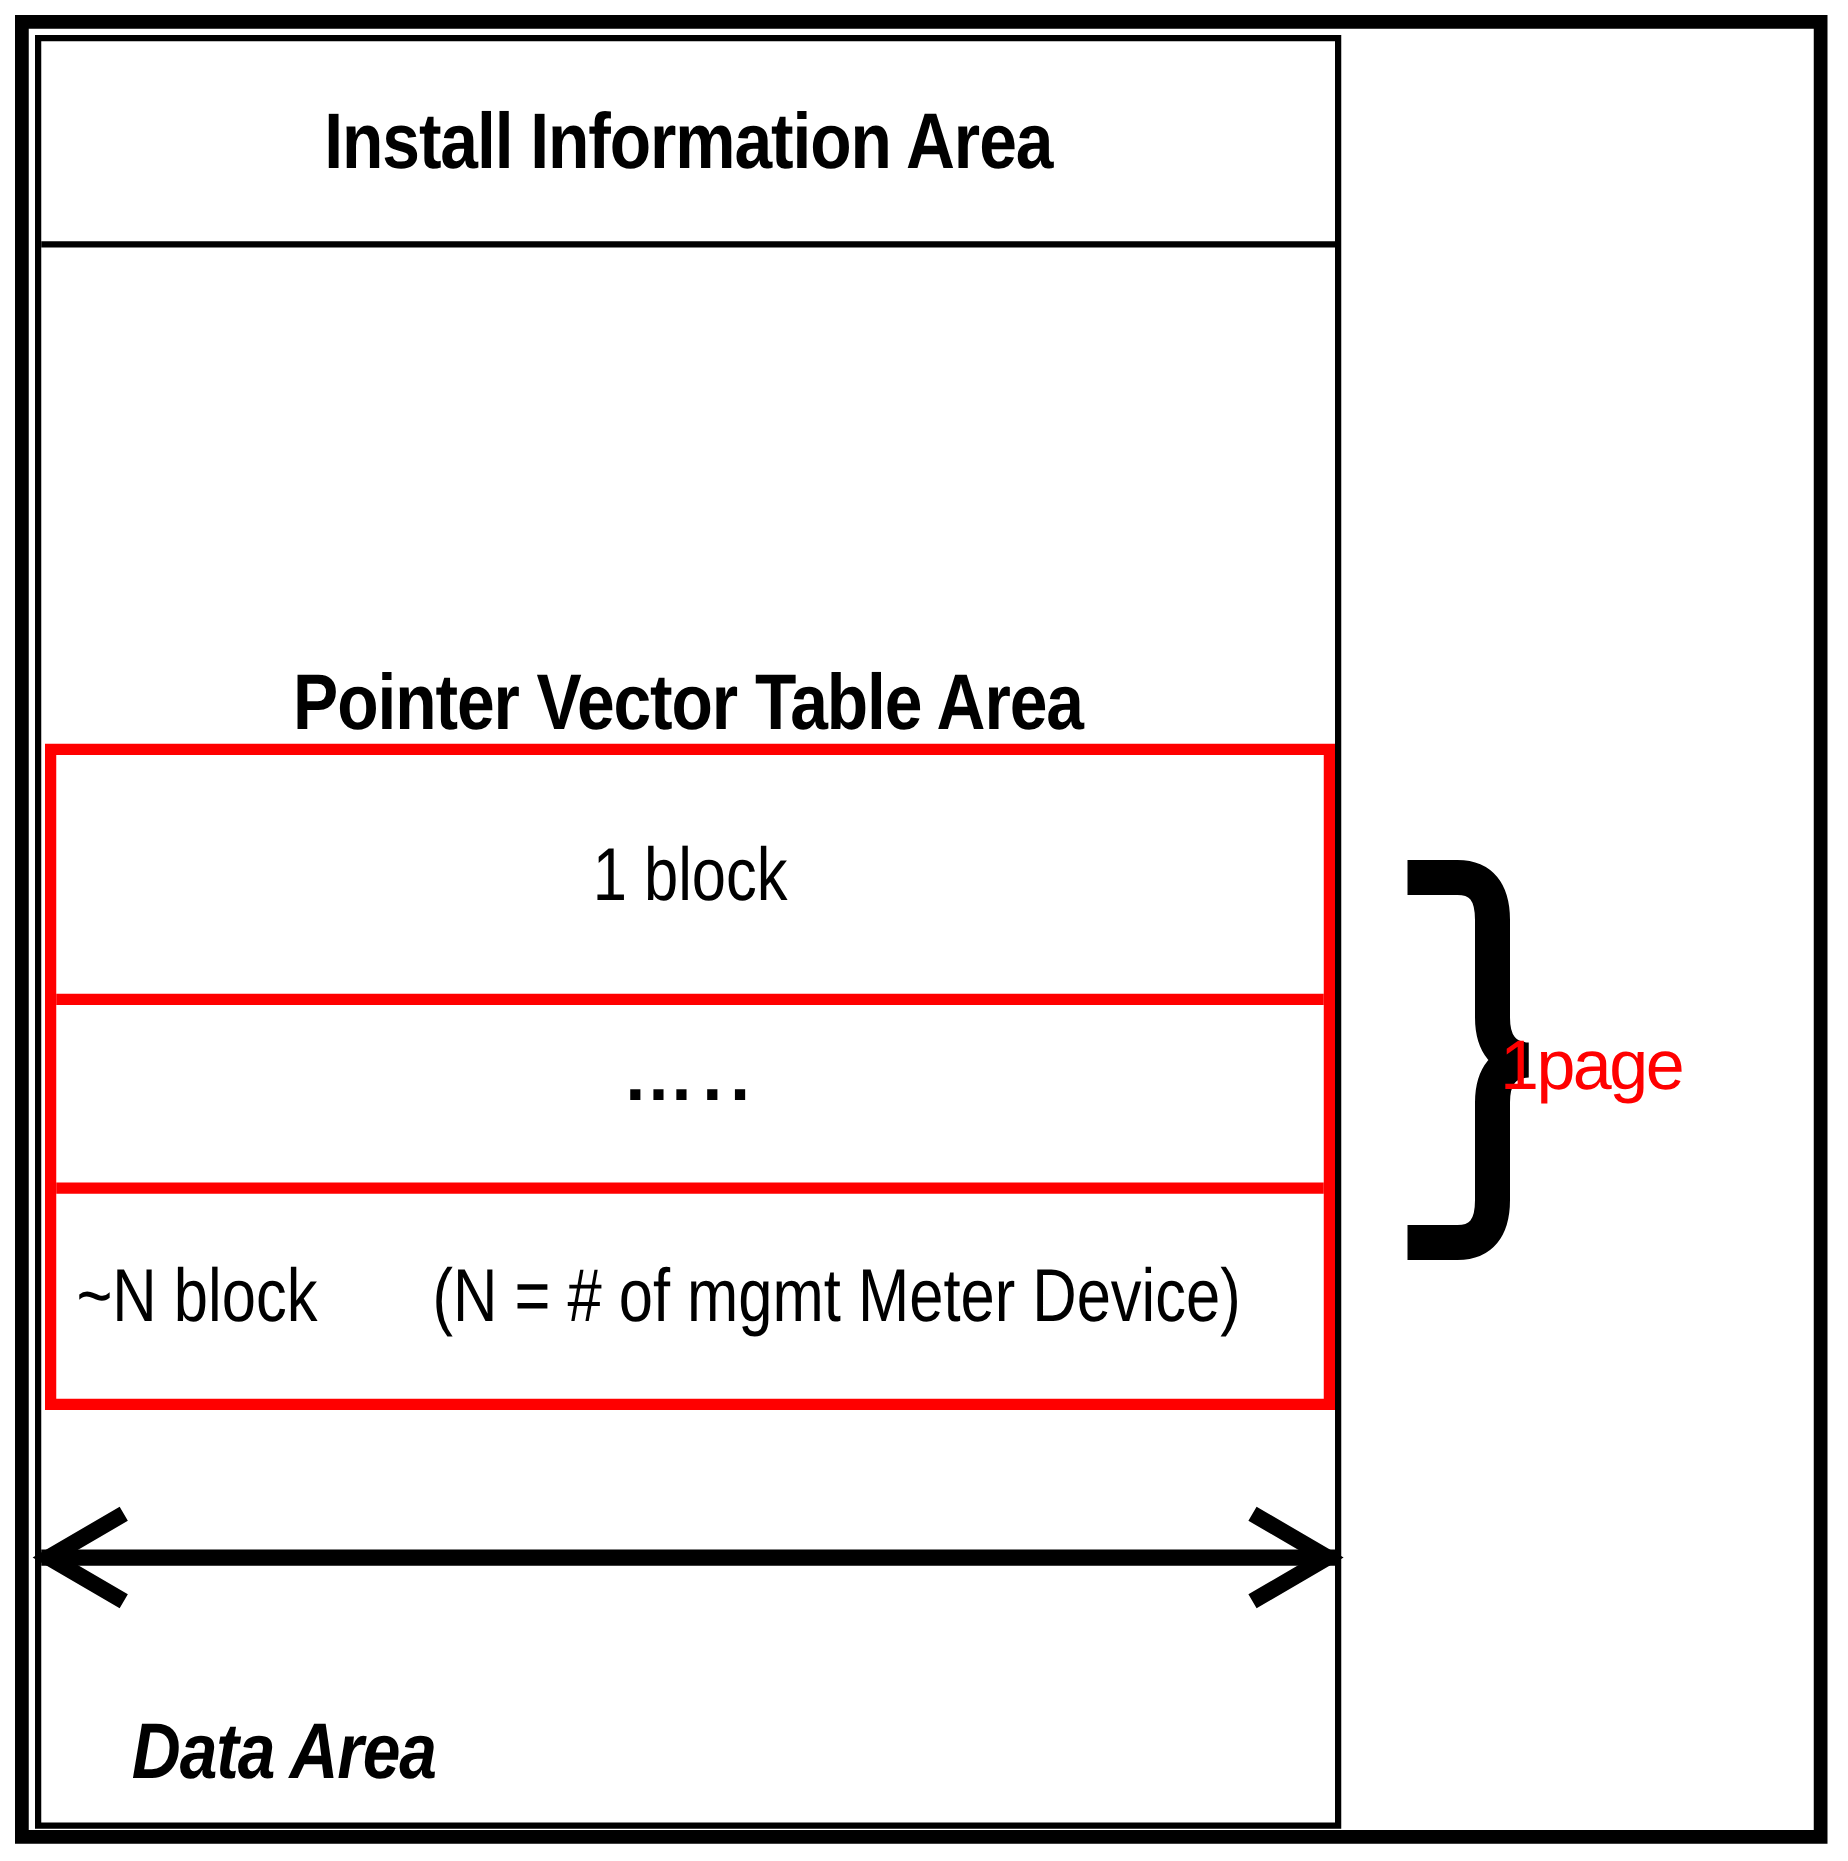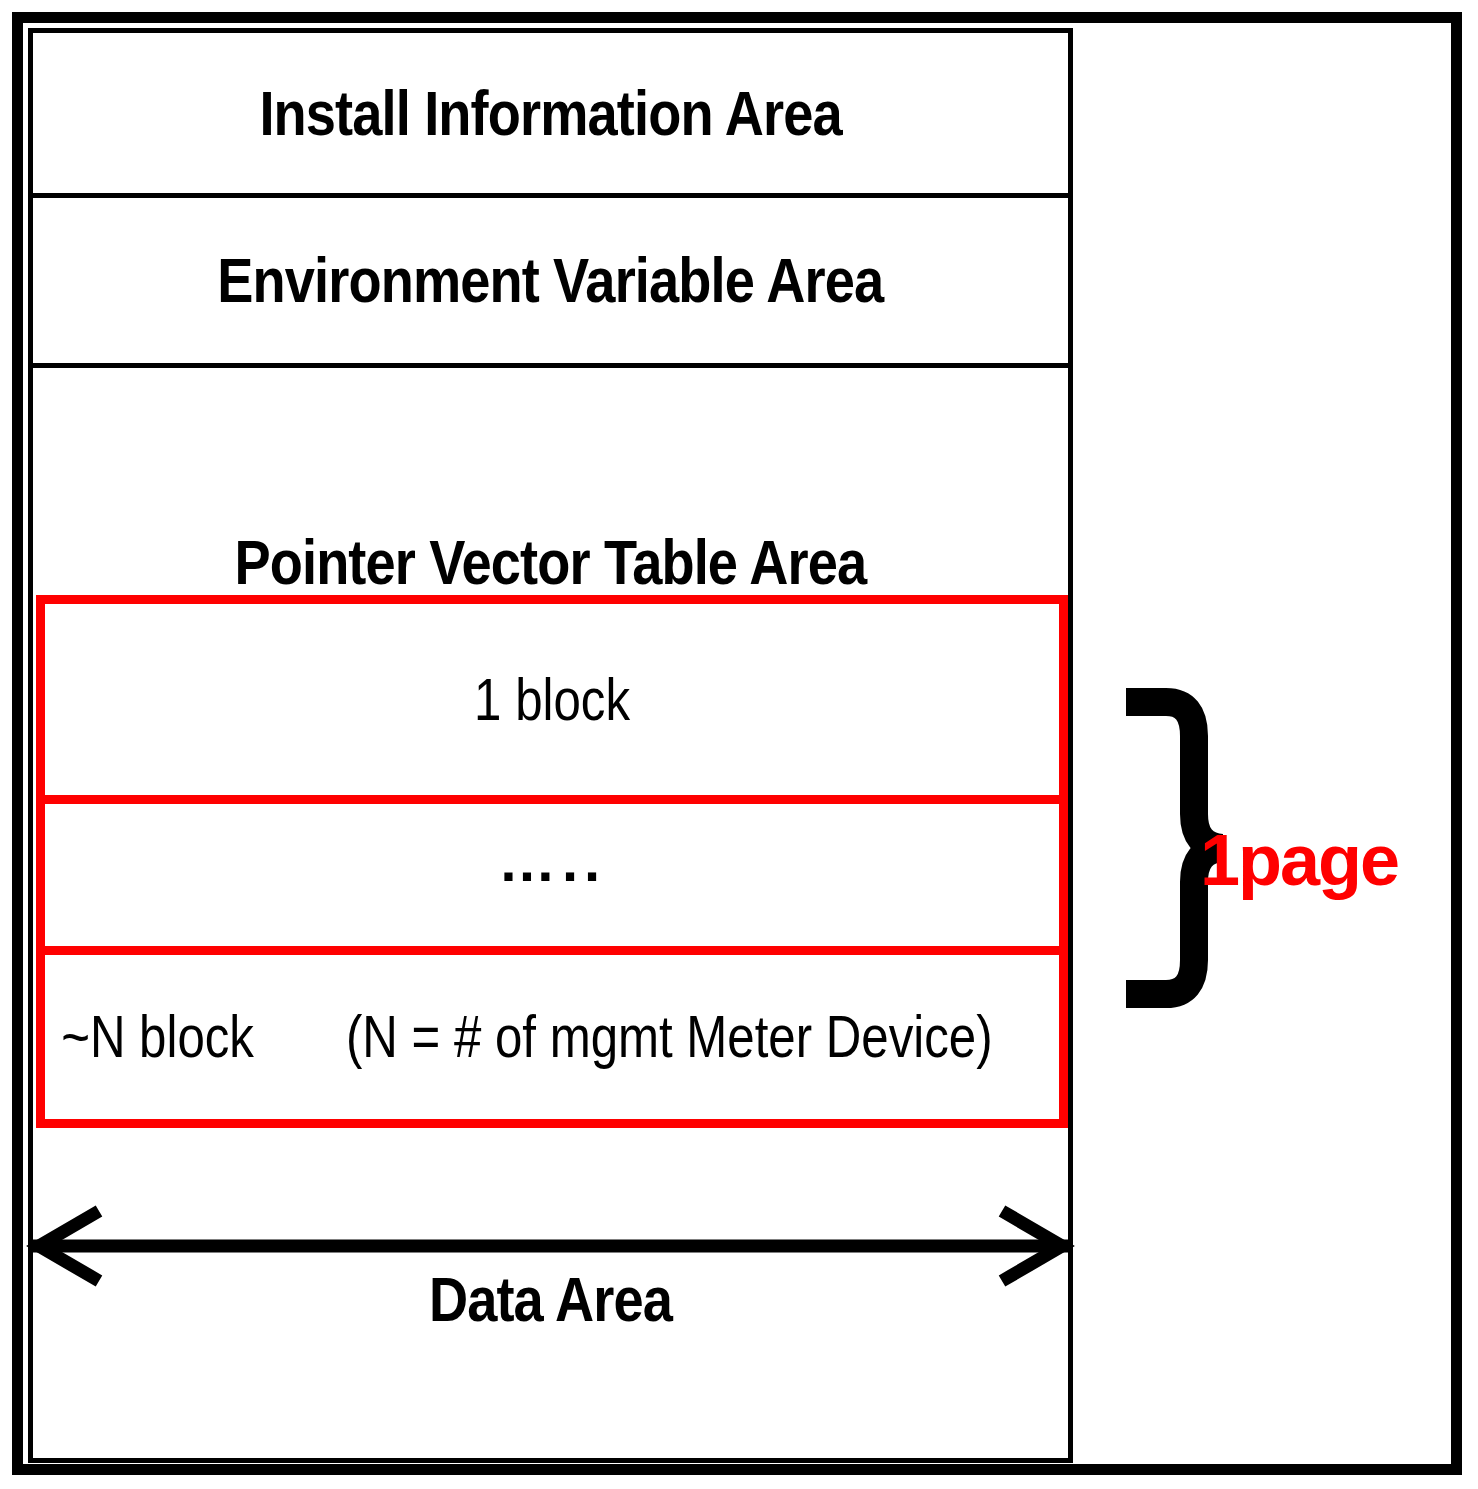--- a/index.html
+++ b/index.html
@@ -144,64 +144,61 @@
   }
   .size-label span {
     display: inline-block;
     transform: scaleX(0.8);
   }
 
   
   .data-area-label {
     position: absolute;
     left: 0;
-    top: 1233px;
+    top: 1335px;
     width: 100%;
-    text-align: center;
+    font-style: italic;
   }
 
   
   .brace-wrap {
     position: absolute;
     left: 1118px;
     top: 688px;
     width: 130px;
     height: 320px;
   }
   .brace-wrap svg { display: block; }
 
   .page-label {
     position: absolute;
     left: 1200px;
     top: 824px;
     font-family: "Liberation Sans", sans-serif;
-    font-size: 72px;
-    font-weight: bold;
+    font-size: 56px;
+    font-weight: normal;
     color: #ff0000;
     white-space: nowrap;
     line-height: 1;
     letter-spacing: -2px;
   }
 </style>
 </head>
 <body>
 
 <div id="canvas">
 
   <div class="outer-frame"></div>
 
   <div class="layout-box">
 
     <div class="row row-divider" style="top:0px; height:165px;">
       <div class="heavy-label">Install Information Area</div>
     </div>
 
-    <div class="row row-divider" style="top:165px; height:170px;">
-      <div class="heavy-label">Environment Variable Area</div>
-    </div>
 
     <div class="row" style="top:335px; height:227px;align-items:flex-end;">
       <div class="heavy-label">Pointer Vector Table Area</div>
     </div>
 
     <div class="red-group">
 
       <div class="red-cell with-border" style="top:0px; height:200px;">
         <div class="light-label">1 block</div>
       </div>

